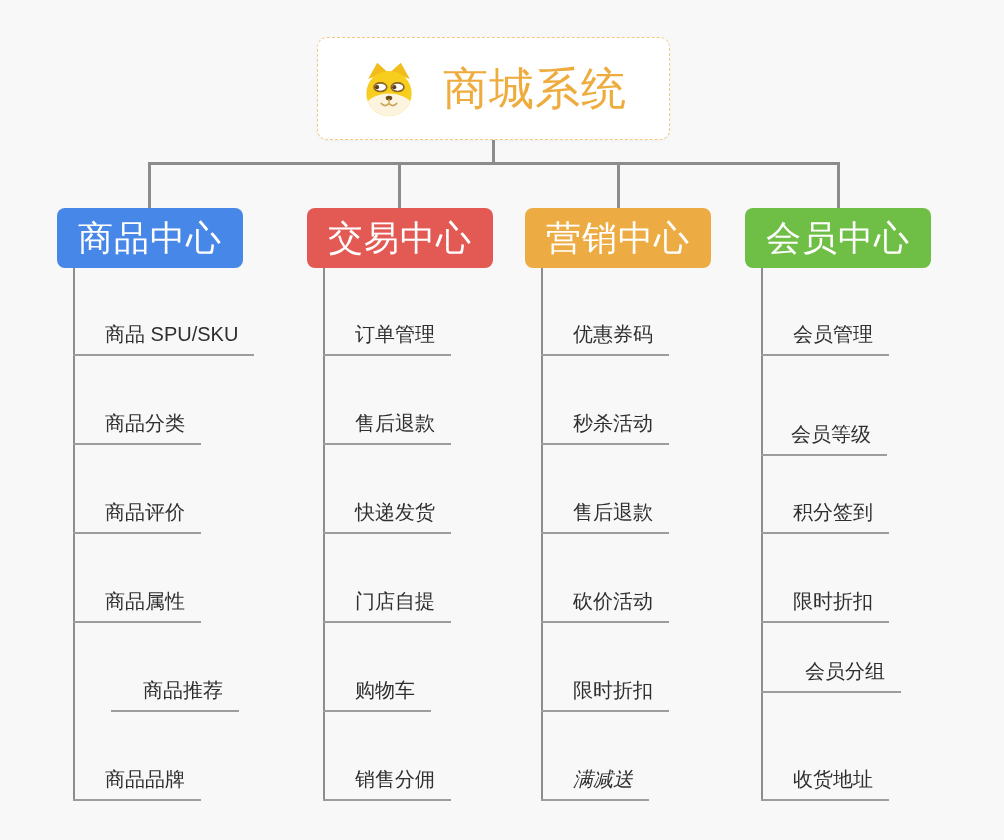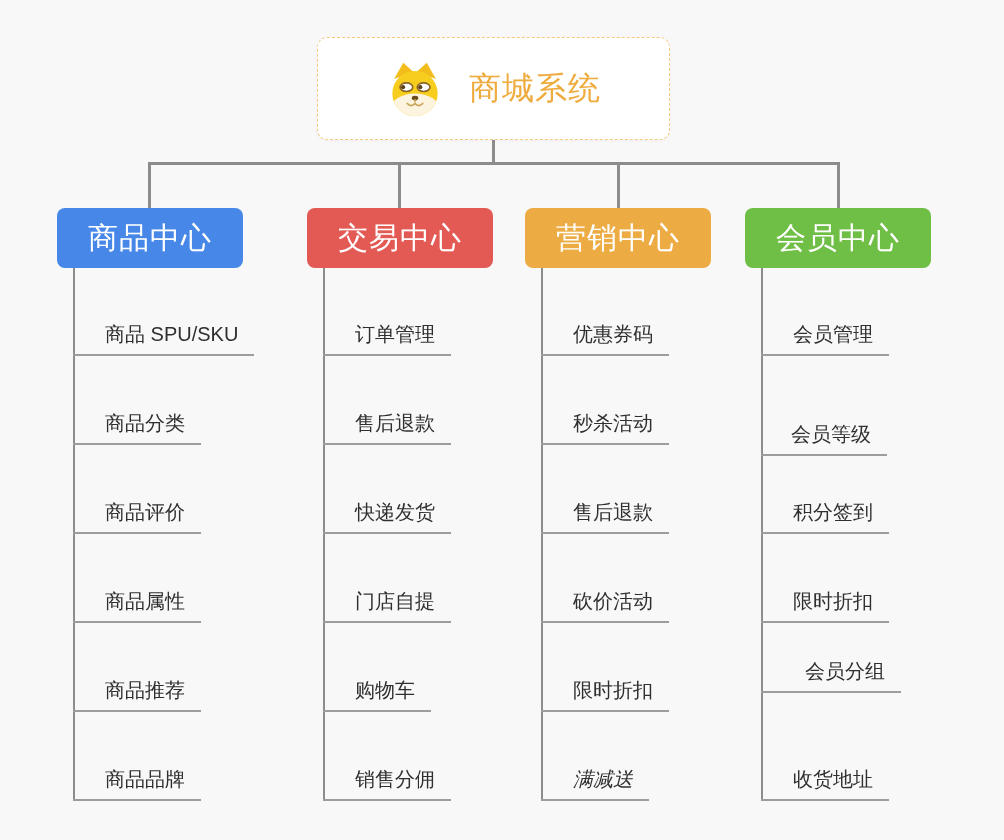--- a/index.html
+++ b/index.html
@@ -38,41 +38,41 @@
     width:353px;height:103px;
     background:#ffffff;
     border:1px dashed var(--root-border);
     border-radius:10px;
     box-sizing:border-box;
     display:flex;align-items:center;justify-content:center;
     gap:13px;
     box-shadow:0 1px 3px rgba(0,0,0,0.04);
   }
   .root-title{
-    font-size:32px;
+    font-size:45px;
     color:var(--root-accent);
     letter-spacing:1px;
     white-space:nowrap;
     margin-left:12px;
   }
   .dog{display:flex;align-items:center;}
 
   
   .branch{position:absolute;top:0;height:840px;width:250px;}
   .branch-0{left:57px;}
   .branch-1{left:307px;}
   .branch-2{left:525px;}
   .branch-3{left:745px;}
 
   .branch-header{
     position:absolute;left:0;top:208px;
     width:186px;height:60px;
     border-radius:8px;
     color:#ffffff;
-    font-size:30px;
+    font-size:35px;
     display:flex;align-items:center;justify-content:center;
     letter-spacing:1px;
     white-space:nowrap;
   }
   .vline{
     position:absolute;left:16px;top:268px;
     width:2px;height:533px;
     background:var(--line);
   }
   .items{position:absolute;left:16px;top:0;width:230px;height:100%;}
@@ -120,21 +120,21 @@
   </div>
 
   <div class="branch branch-0">
     <div class="branch-header" style="background: rgb(70, 135, 232);">商品中心</div>
     <div class="vline"></div>
     <div class="items">
         <div class="item" style="top: 320px;">商品 SPU/SKU</div>
         <div class="item" style="top: 409px;">商品分类</div>
         <div class="item" style="top: 498px;">商品评价</div>
         <div class="item" style="top: 587px;">商品属性</div>
-        <div class="item" style="top: 676px;">商品推荐</div>
+        <div class="item" style="top: 676px; margin-left: 38px;">商品推荐</div>
         <div class="item" style="top: 765px;">商品品牌</div>
       </div>
   </div>
 
   <div class="branch branch-1">
     <div class="branch-header" style="background: rgb(227, 90, 85);">交易中心</div>
     <div class="vline"></div>
     <div class="items">
         <div class="item" style="top: 320px;">订单管理</div>
         <div class="item" style="top: 409px;">售后退款</div>

